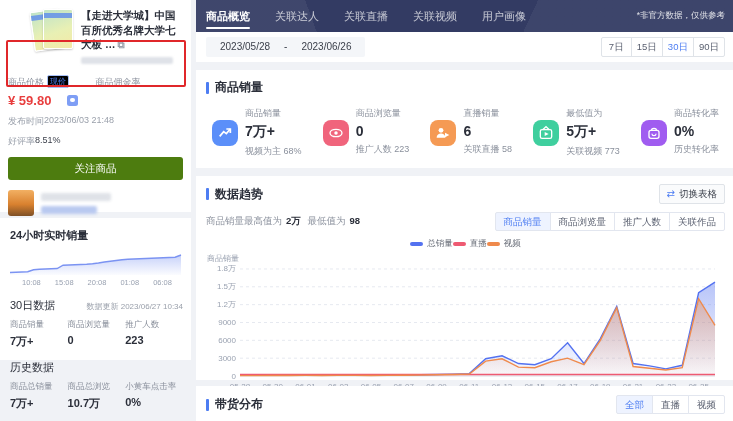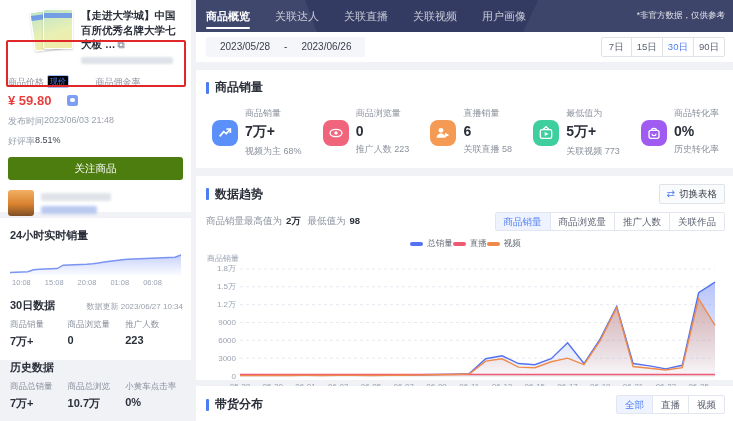--- a/index.html
+++ b/index.html
@@ -36,23 +36,23 @@
   .avatar { width:26px; height:26px; border-radius:3px; background:linear-gradient(180deg,#f2b063 0%,#d9812f 55%,#7e5026 100%); flex:none; }
   .shop-lines .blur-bar { filter:blur(1.5px); }
   .score-row { display:flex; justify-content:space-between; padding:10px 8px 0 8px; text-align:left; }
   .score-val { font-size:12px; font-weight:700; }
   .score-val.red { color:#e8413e; }
   .score-lab { font-size:8px; color:#8a909c; margin-top:3px; }
   .annotation-box { position:absolute; left:6px; top:40px; width:180px; height:47px; border:2px solid #e0272a; border-radius:2px; pointer-events:none; z-index:5; }
 
   .mini-title { font-size:11px; font-weight:700; padding:10px 8px 0 10px; }
   .mini-chart { display:block; margin:4px 6px 0 6px; }
-  .mini-x { display:flex; justify-content:space-between; width:150px; margin:1px 0 0 12px; font-size:7.5px; color:#9aa2b1; }
+  .mini-x { display:flex; justify-content:space-between; width:150px; margin:1px 0 0 22px; font-size:7.5px; color:#9aa2b1; }
   .sb-sec { display:flex; justify-content:space-between; align-items:baseline; padding:11px 8px 0 10px; }
-  .sb-sec .t { font-size:11px; font-weight:700; }
+  .sb-sec .t { font-size:11px; font-weight:400; }
   .sb-sec .u { font-size:8px; color:#9aa0ab; }
   .sb-stats { display:flex; padding:6px 8px 0 10px; }
   .sb-stats > div { width:33.3%; }
   .sb-stats .lab { font-size:8.5px; }
   .sb-stats .v { font-size:11px; font-weight:700; margin-top:3px; }
 
   
   .main-nav { position:absolute; left:196px; top:0; width:537px; height:32px; background:#333b63; display:flex; align-items:center; padding:0 8px 0 10px;
       background-image:linear-gradient(115deg,transparent 62%,rgba(255,255,255,.05) 62%),linear-gradient(250deg,transparent 78%,rgba(255,255,255,.06) 78%); }
   .nav-tab { font-size:11px; color:rgba(255,255,255,.72); margin-right:25px; line-height:30px; cursor:pointer; position:relative; }

